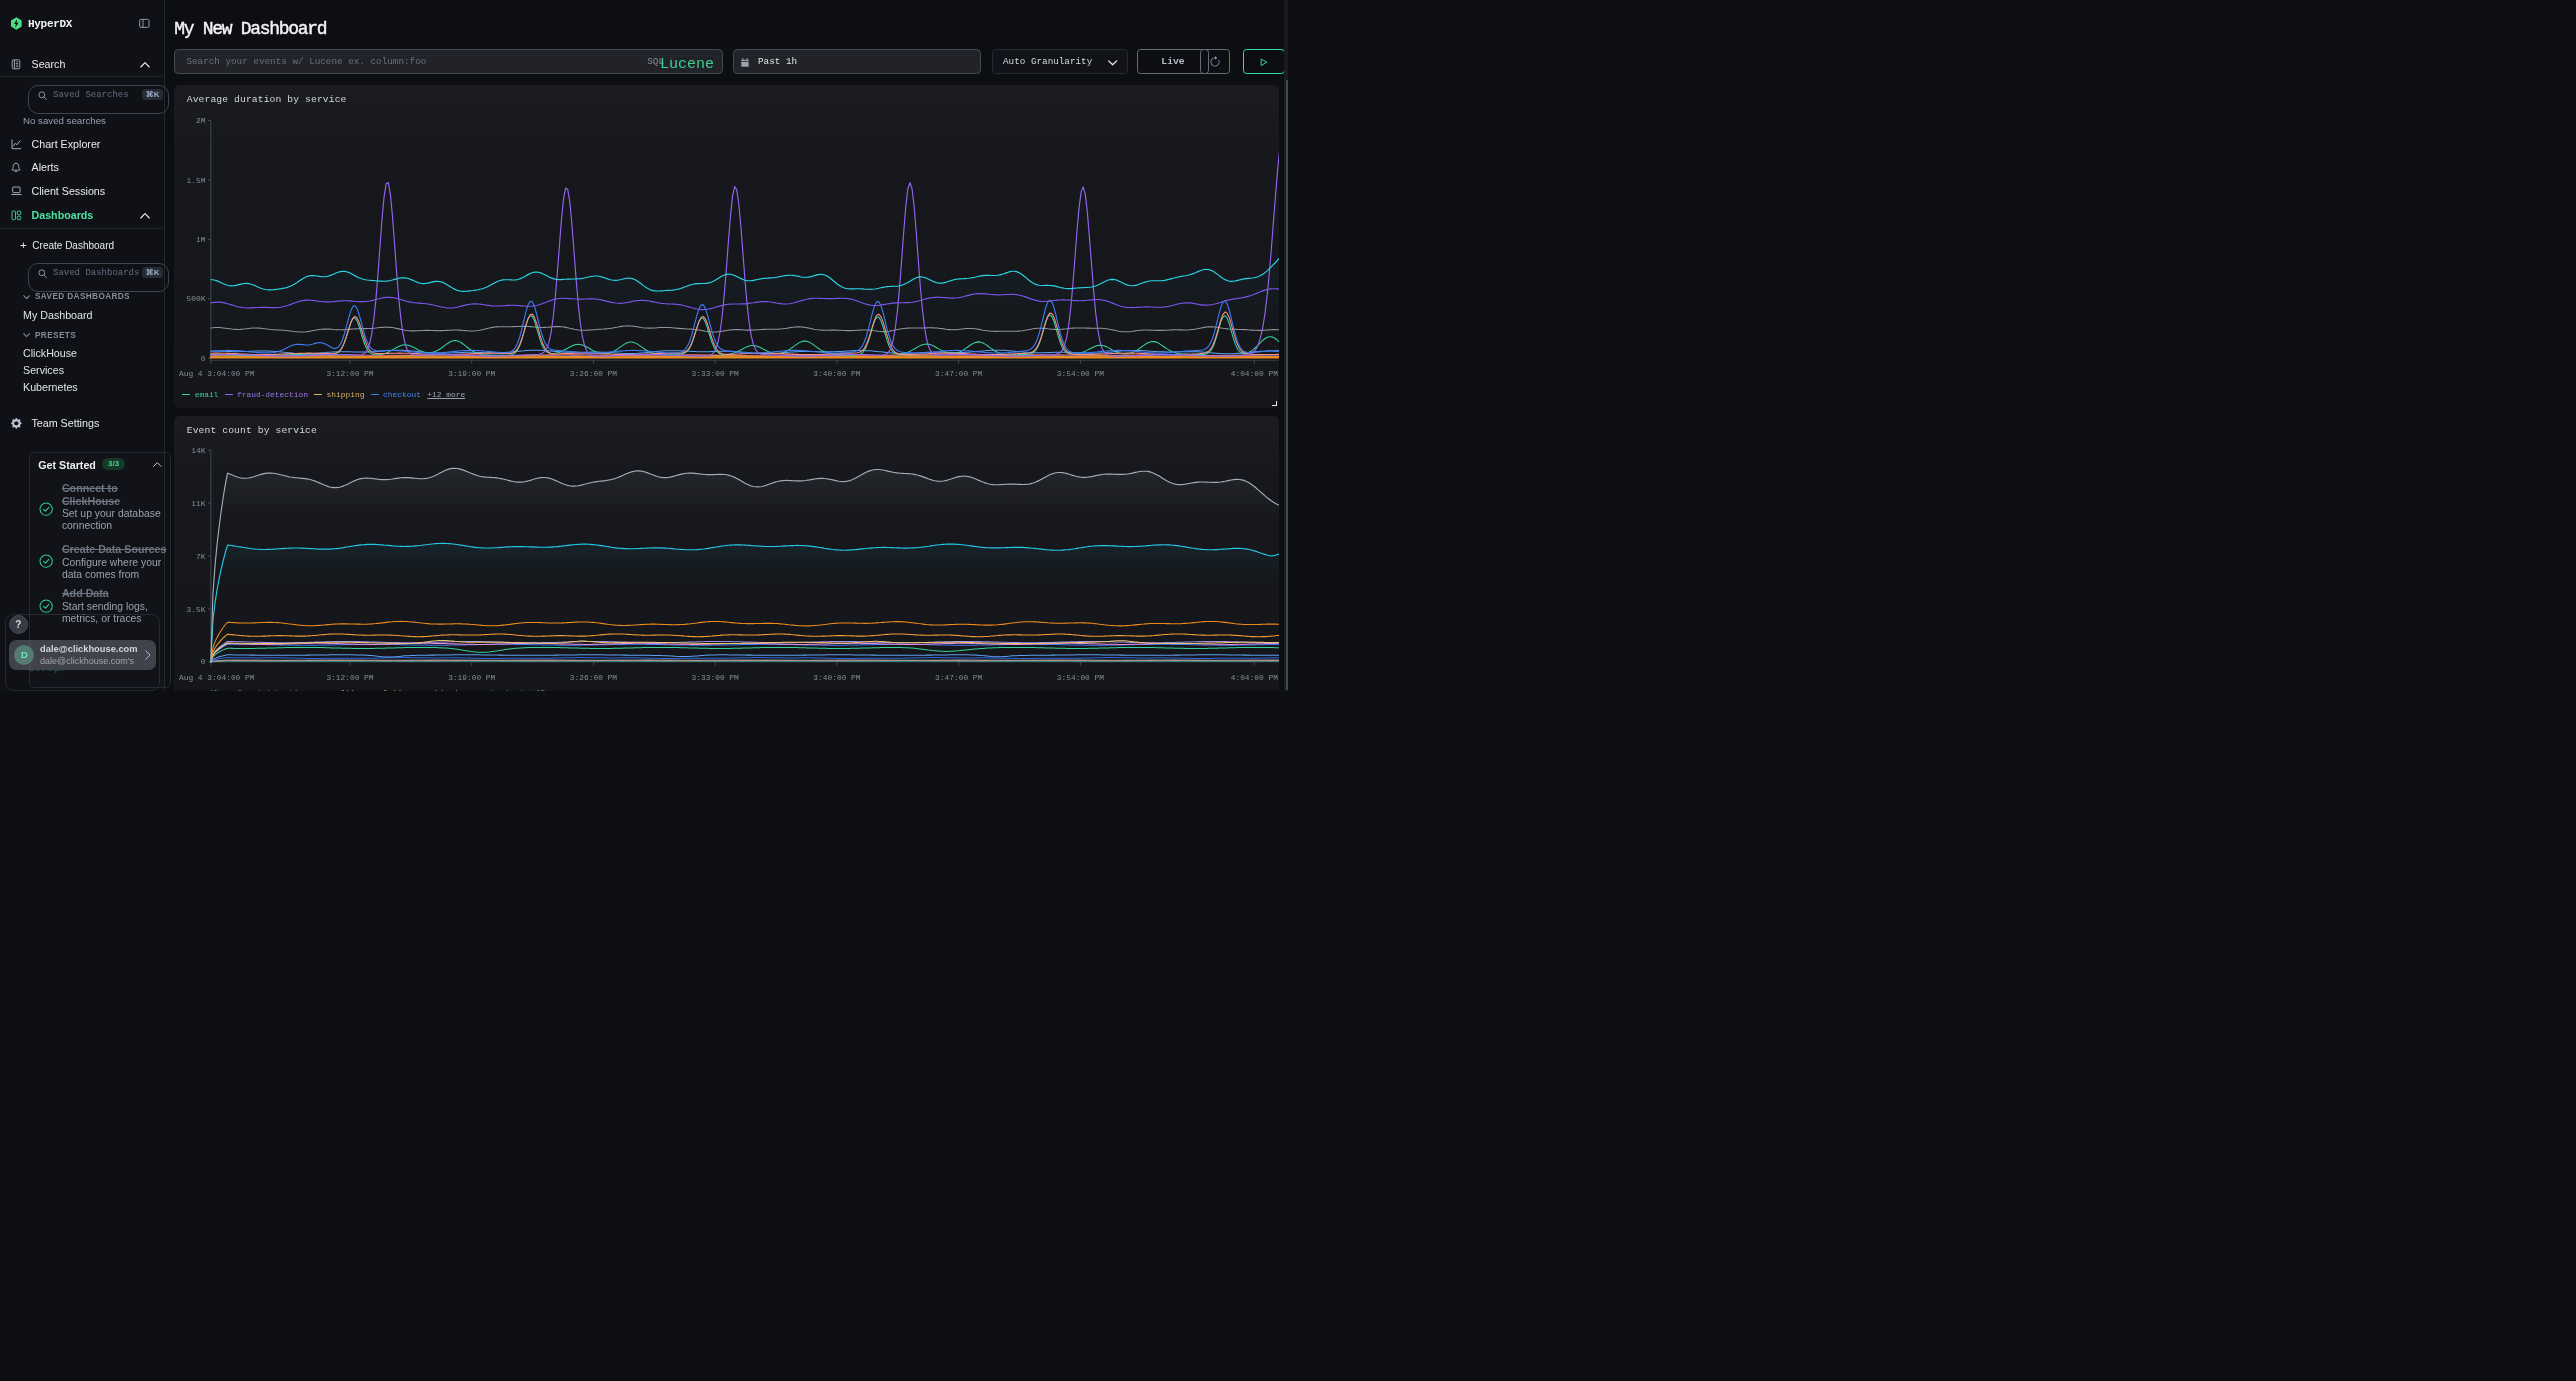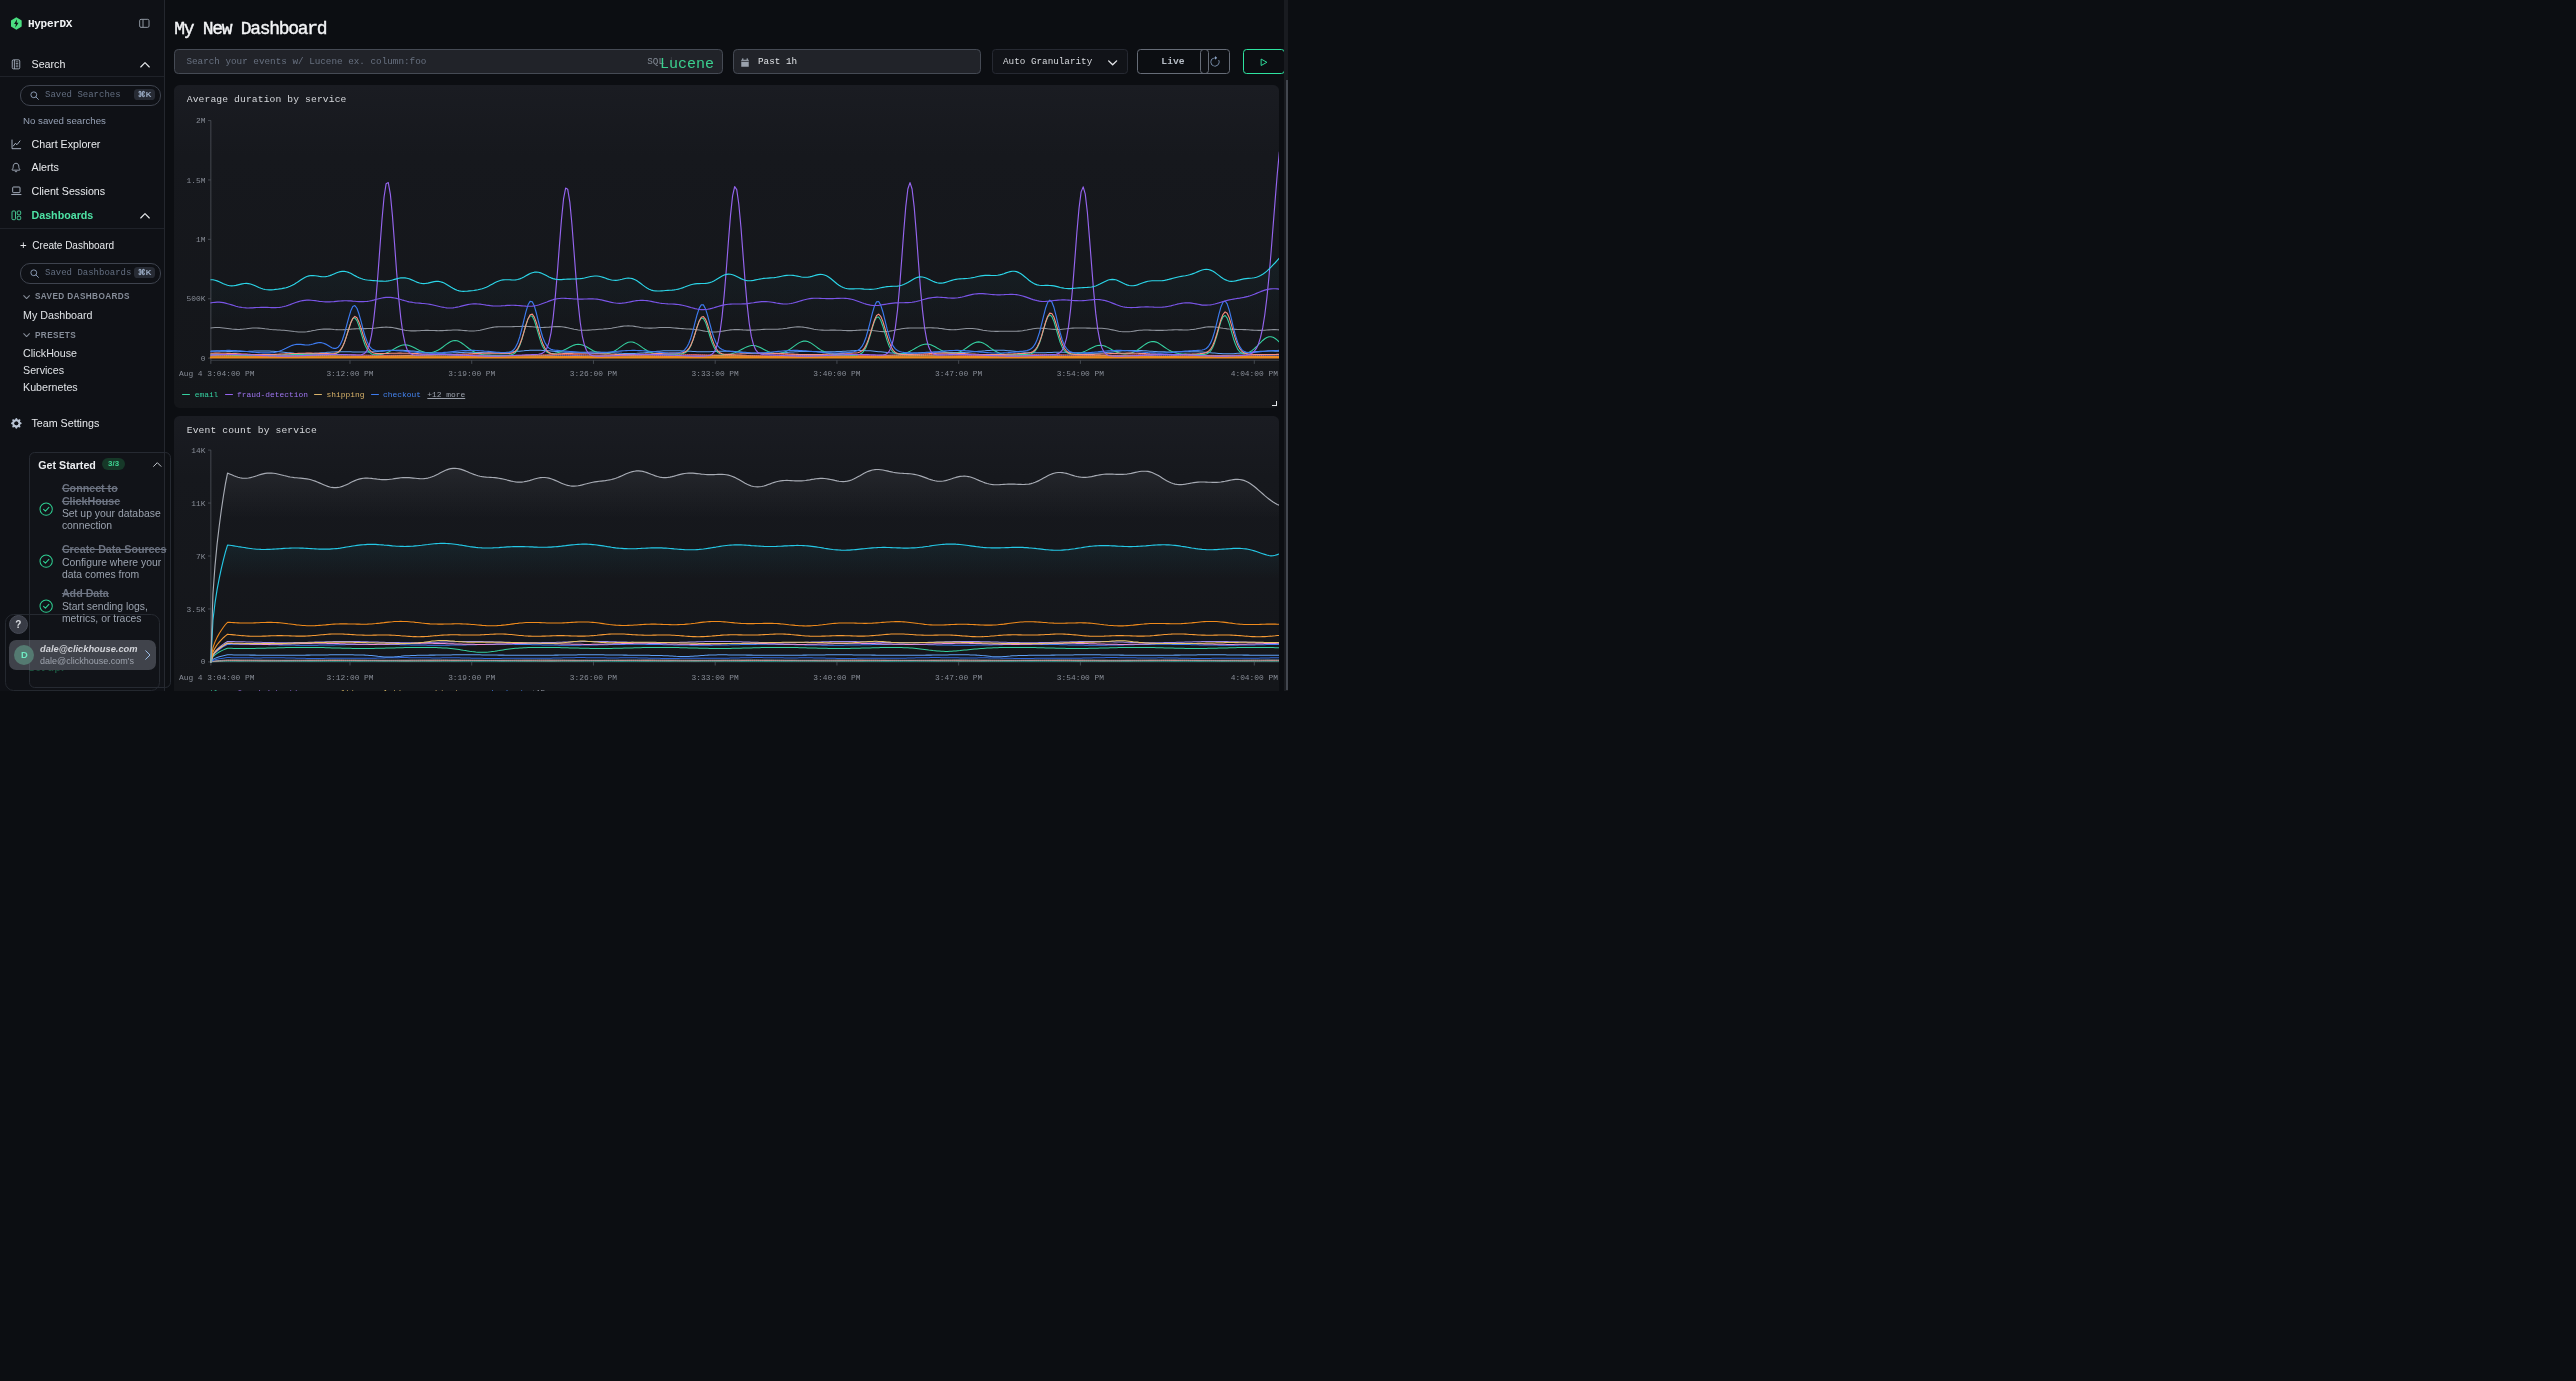--- a/index.html
+++ b/index.html
@@ -6,39 +6,39 @@
 html,body { width:1288px; height:691px; overflow:hidden; background:#0c0e12; }
 body { font-family:"Liberation Sans", sans-serif; position:relative; }
 
 #sidebar { position:absolute; left:0; top:0; width:165px; height:691px; background:#0f1116; border-right:0.7px solid #24272e;padding-left:48px; }
 .logo-txt { position:absolute; left:28px; top:18px; font-family:"Liberation Mono",monospace; font-weight:bold; font-size:11px; color:#f2f4f6; letter-spacing:-0.3px; }
 .srow { position:absolute; left:0; width:165px; display:flex; align-items:center; }
 .srow .ic { position:absolute; left:11.4px; }
 .srow .lbl { position:absolute; left:31.5px; font-size:10.7px; color:#e8eaed; }
 .grn { color:#4ee3a5 !important; font-weight:bold; }
 .divider { position:absolute; left:0; width:164px; height:0.7px; background:#1f2229; }
-.pill { position:absolute; left:20px; width:141px; height:21px; border:0.7px solid #3e434e; border-radius:10px; }
+.pill { position:absolute; left:28px; width:141px; height:29px; border:0.7px solid #3e434e; border-radius:10px; }
 .pill .ph { position:absolute; left:24px; top:4.3px; font-family:"Liberation Mono",monospace; font-size:9px; color:#636e80; }
 .kbd { position:absolute; right:5px; top:2.9px; background:#272b34; border-radius:3.6px; padding:0.7px 3.6px 1.4px; font-size:7.9px; color:#9cadc6; font-weight:bold; }
 .sublink { position:absolute; left:23px; font-size:10.7px; color:#dfe2e6; }
 .seclbl { position:absolute; left:35px; font-size:8.2px; color:#868d99; letter-spacing:0.4px; font-weight:bold; }
 
 #gscard { position:absolute; left:11.4px; top:452px; width:142px; height:236px; border:0.7px solid #262a32; border-radius:5.7px; background:rgba(255,255,255,0.012);margin-left:18px; }
 #gscard .hdr { position:absolute; left:7.9px; top:5.7px; font-size:10.7px; font-weight:bold; color:#eceef1; }
 #gscard .badge { position:absolute; left:72px; top:5px; background:#163828; color:#3fd693; border-radius:7.2px; font-size:7.9px; font-weight:bold; padding:1.4px 5.7px 2.1px; }
 .gs-title { position:absolute; left:31.5px; font-size:10.7px; font-weight:bold; color:#6d7482; text-decoration:line-through; line-height:13.2px; }
 .gs-sub { position:absolute; left:31.5px; font-size:10.4px; color:#9aa2ae; line-height:12.4px; }
 .chk { position:absolute; left:8.6px; }
 
 #helpbtn { position:absolute; left:8.6px; top:615px; width:19.3px; height:19.3px; border-radius:50%; background:#383b45; border:0.7px solid #464a55; color:#d8dbe0; font-size:10px; font-weight:bold; text-align:center; line-height:18px; z-index:6; }
 #ghostcard { position:absolute; left:5px; top:614px; width:155px; height:77px; border:0.7px solid #24282f; border-radius:8.6px; }
 #setup { position:absolute; left:28px; top:670px; height:3.6px; overflow:hidden; font-size:10.7px; font-weight:bold; color:#1b4e3b; z-index:4; }
 #usercard { position:absolute; left:8.6px; top:640px; width:147px; height:30px; border-radius:7.2px; background:rgba(134,139,153,0.40); z-index:5; }
 #usercard .av { position:absolute; left:5.7px; top:5px; width:20px; height:20px; border-radius:50%; background:#547a71; color:#6feac2; font-weight:bold; font-size:9.3px; text-align:center; line-height:20px; }
-#usercard .l1 { position:absolute; left:31.5px; top:4.3px; font-size:9.3px; font-weight:bold; color:#d3d5da;font-style:italic; }
+#usercard .l1 { position:absolute; left:31.5px; top:4.3px; font-size:9.3px; font-weight:bold; color:#d3d5da; }
 #usercard .l2 { position:absolute; left:31.5px; top:15.7px; font-size:9px; color:#9da3ad; }
 
 #main { position:absolute; left:165px; top:0; width:1123px; height:691px; }
 h1 { position:absolute; left:9.3px; top:19px; font-family:"Liberation Mono",monospace; font-weight:normal; font-size:18px; letter-spacing:-1.3px; color:#f3f4f6; -webkit-text-stroke:0.4px #f3f4f6; }
 .inp { position:absolute; top:49px; height:25.4px; background:#212329; border:0.7px solid #454a54; border-radius:4.3px; font-family:"Liberation Mono",monospace; }
 .btn { position:absolute; top:49px; height:25.4px; border:0.7px solid #666c77; border-radius:3.6px; background:transparent; font-family:"Liberation Mono",monospace; }
 
 .panel { position:absolute; left:9.3px; width:1105px; background:linear-gradient(180deg,#1a1c22 0%,#16181d 22%,#14161a 100%); border-radius:5.7px;text-decoration:underline; }
 .ptitle { position:absolute; left:12.5px; top:9.3px; font-family:"Liberation Mono",monospace; font-size:9.7px; letter-spacing:0.1px; color:#d6d8dc; }
 .axl { font-family:"Liberation Mono",monospace; font-size:11px; fill:#878c96; }

